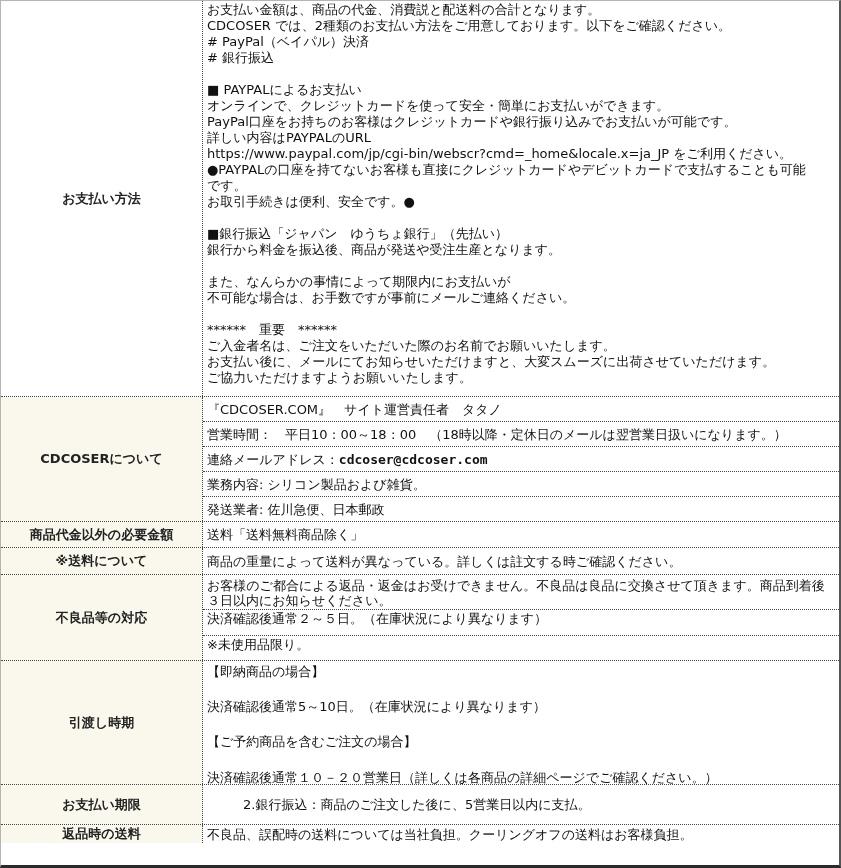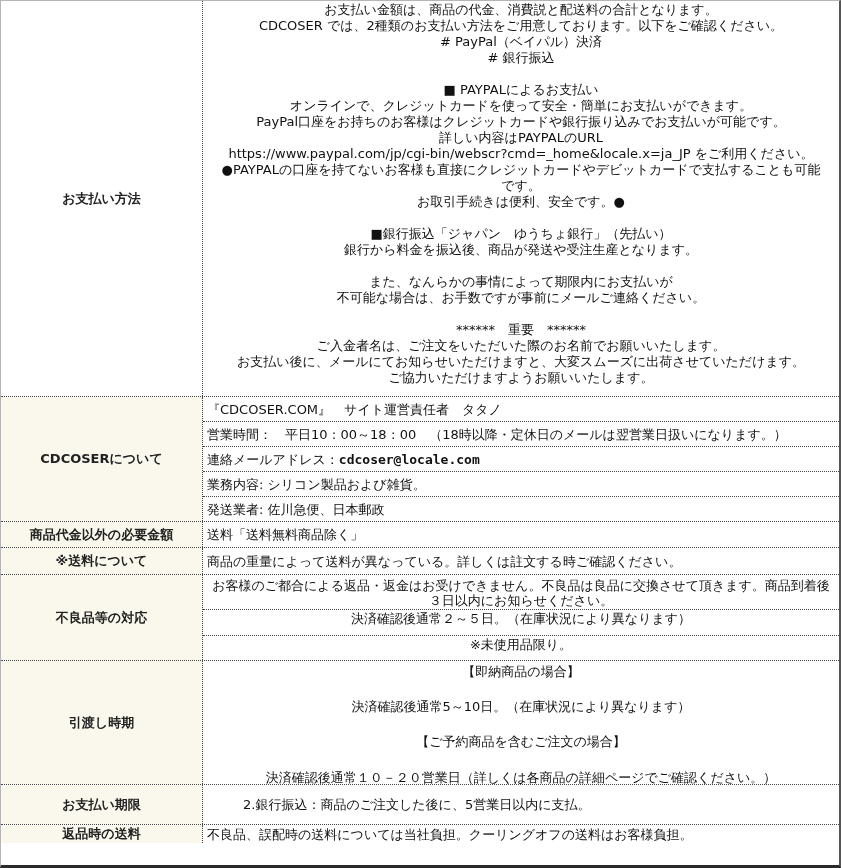--- a/index.html
+++ b/index.html
@@ -21,21 +21,21 @@
   .row + .row{border-top:1px dotted #444;}
   .head{
     flex:0 0 202px;width:202px;box-sizing:border-box;
     border-right:1px dotted #444;
     background:#faf8ec;
     display:flex;align-items:center;justify-content:center;
     font-weight:bold;text-align:left;color:#222;
     padding:0 4px;
   }
   .head-white{background:#ffffff;}
-  .body{flex:1;min-width:0;box-sizing:border-box;display:flex;flex-direction:column;text-align:center;}
+  .body{flex:1;min-width:0;box-sizing:border-box;display:flex;flex-direction:column;}
   .lines{
     padding:1px 4px;white-space:pre-line;line-height:16px;
   }
   .r6 .lines{line-height:17.6px;padding:2px 4px;}
   .subrow{
     box-sizing:border-box;flex:1;
     display:flex;align-items:center;
     padding:2px 4px;line-height:15px;
   }
   .subrow + .subrow{border-top:1px dotted #444;}
@@ -88,21 +88,21 @@
     </div>
   </div>
 
   <div class="row r2">
     <div class="head">CDCOSERについて</div>
     <div class="body">
       <div class="subrow">『CDCOSER.COM』　サイト運営責任者　タタノ</div>
       <div class="subrow">営業時間：　平日10：00～18：00　（18時以降・定休日のメールは翌営業日扱いになります。）</div>
       <div class="subrow">
         <span>連絡メールアドレス：</span>
-          <span class="email">cdcoser@locale.com</span>
+          <span class="email">cdcoser@cdcoser.com</span>
       </div>
       <div class="subrow">業務内容: シリコン製品および雑貨。</div>
       <div class="subrow">発送業者: 佐川急便、日本郵政</div>
     </div>
   </div>
 
   <div class="row r3">
     <div class="head">商品代金以外の必要金額</div>
     <div class="body">
       <div class="single">送料「送料無料商品除く」</div>

